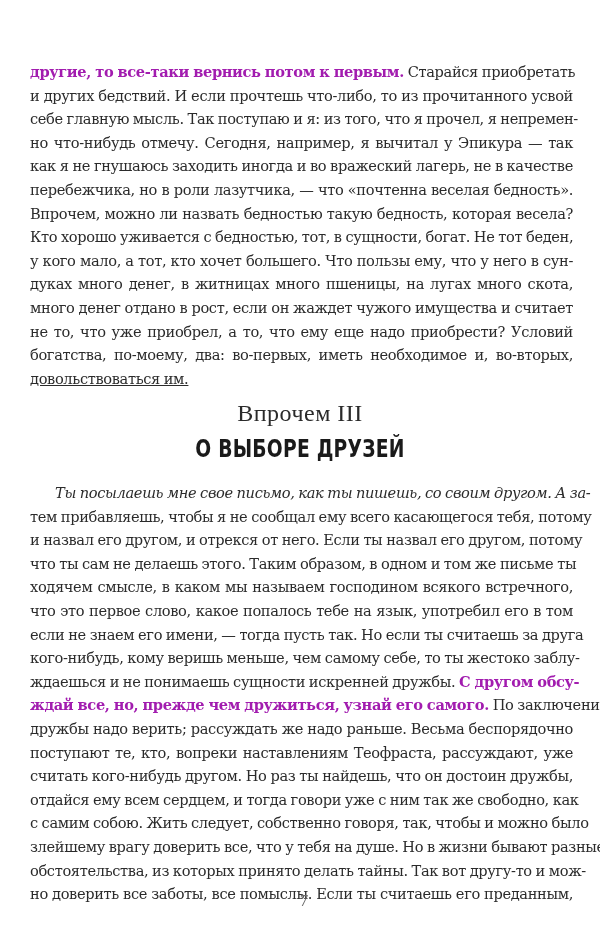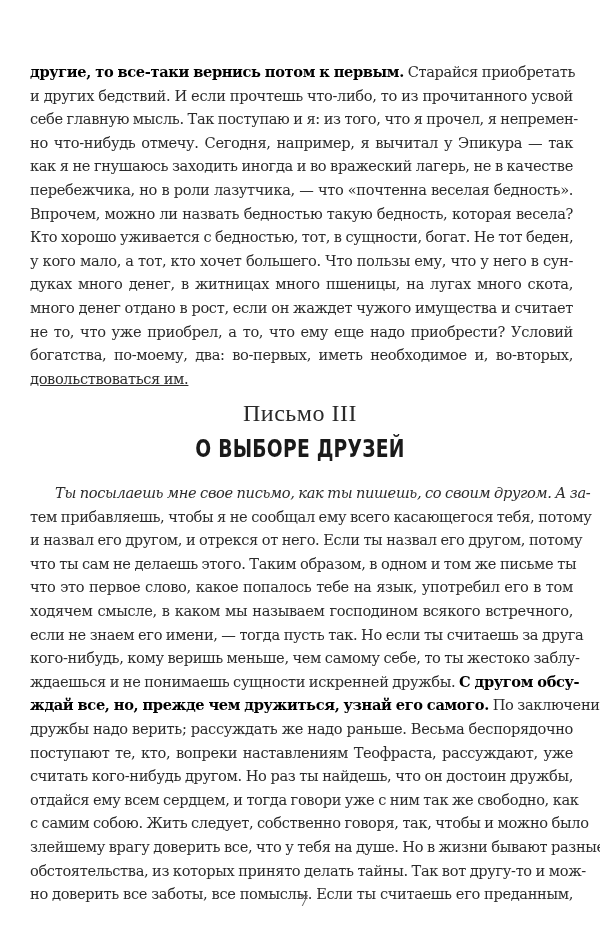--- a/index.html
+++ b/index.html
@@ -39,21 +39,21 @@
   .line.last {
     text-align-last: left;
     text-decoration: underline;
   }
   .line.indent {
     text-indent: 25px;
     font-style: italic;
   }
   .b {
     font-weight: bold;
-    color: #000000;
+    color: #a21caf;
   }
   #para1 { top: 60px; }
   #para2 { top: 481px; }
 
   .letter-number {
     position: absolute;
     top: 398px;
     left: 0;
     width: 600px;
     text-align: center;
@@ -105,30 +105,30 @@
     <div class="line">Впрочем, можно ли назвать бедностью такую бедность, которая весела?</div>
     <div class="line">Кто хорошо уживается с бедностью, тот, в сущности, богат. Не тот беден,</div>
     <div class="line">у кого мало, а тот, кто хочет большего. Что пользы ему, что у него в сун-</div>
     <div class="line">дуках много денег, в житницах много пшеницы, на лугах много скота,</div>
     <div class="line">много денег отдано в рост, если он жаждет чужого имущества и считает</div>
     <div class="line">не то, что уже приобрел, а то, что ему еще надо приобрести? Условий</div>
     <div class="line">богатства, по-моему, два: во-первых, иметь необходимое и, во-вторых,</div>
     <div class="line last">довольствоваться им.</div>
   </div>
 
-  <div class="letter-number">Письмо III</div>
+  <div class="letter-number">Впрочем III</div>
   <div class="letter-title">О ВЫБОРЕ ДРУЗЕЙ</div>
 
   <div class="text-block" id="para2">
     <div class="line indent">Ты посылаешь мне свое письмо, как ты пишешь, со своим другом. А за-</div>
     <div class="line">тем прибавляешь, чтобы я не сообщал ему всего касающегося тебя, потому</div>
     <div class="line">и назвал его другом, и отрекся от него. Если ты назвал его другом, потому</div>
     <div class="line">что ты сам не делаешь этого. Таким образом, в одном и том же письме ты</div>
+    <div class="line">ходячем смысле, в каком мы называем господином всякого встречного,</div>
     <div class="line">что это первое слово, какое попалось тебе на язык, употребил его в том</div>
-    <div class="line">ходячем смысле, в каком мы называем господином всякого встречного,</div>
     <div class="line">если не знаем его имени, — тогда пусть так. Но если ты считаешь за друга</div>
     <div class="line">кого-нибудь, кому веришь меньше, чем самому себе, то ты жестоко заблу-</div>
     <div class="line"><span>ждаешься и не понимаешь сущности искренней дружбы. </span><span class="b">С другом обсу-</span></div>
     <div class="line"><span class="b">ждай все, но, прежде чем дружиться, узнай его самого.</span><span> По заключении</span></div>
     <div class="line">дружбы надо верить; рассуждать же надо раньше. Весьма беспорядочно</div>
     <div class="line">поступают те, кто, вопреки наставлениям Теофраста, рассуждают, уже</div>
     <div class="line">считать кого-нибудь другом. Но раз ты найдешь, что он достоин дружбы,</div>
     <div class="line">отдайся ему всем сердцем, и тогда говори уже с ним так же свободно, как</div>
     <div class="line">с самим собою. Жить следует, собственно говоря, так, чтобы и можно было</div>
     <div class="line">злейшему врагу доверить все, что у тебя на душе. Но в жизни бывают разные</div>

